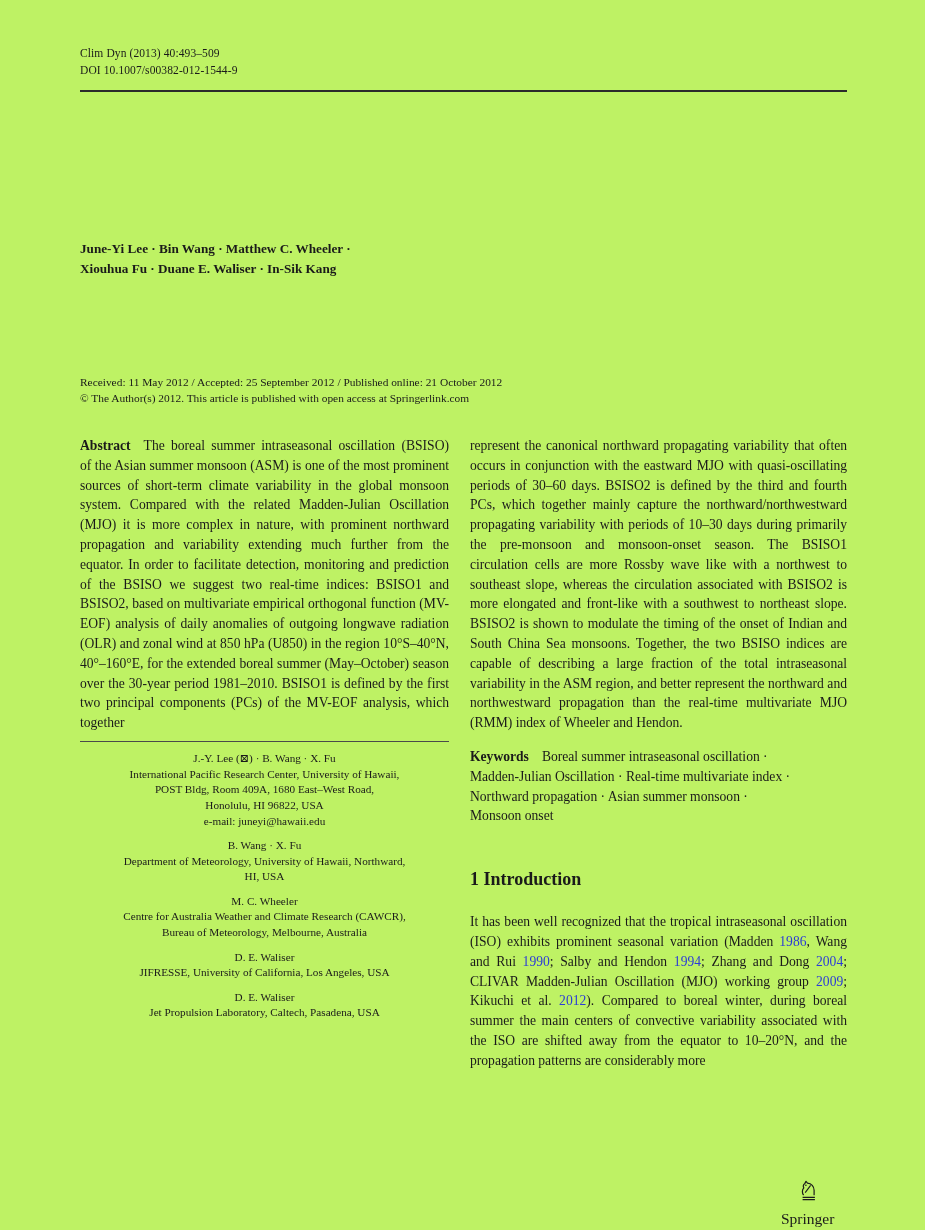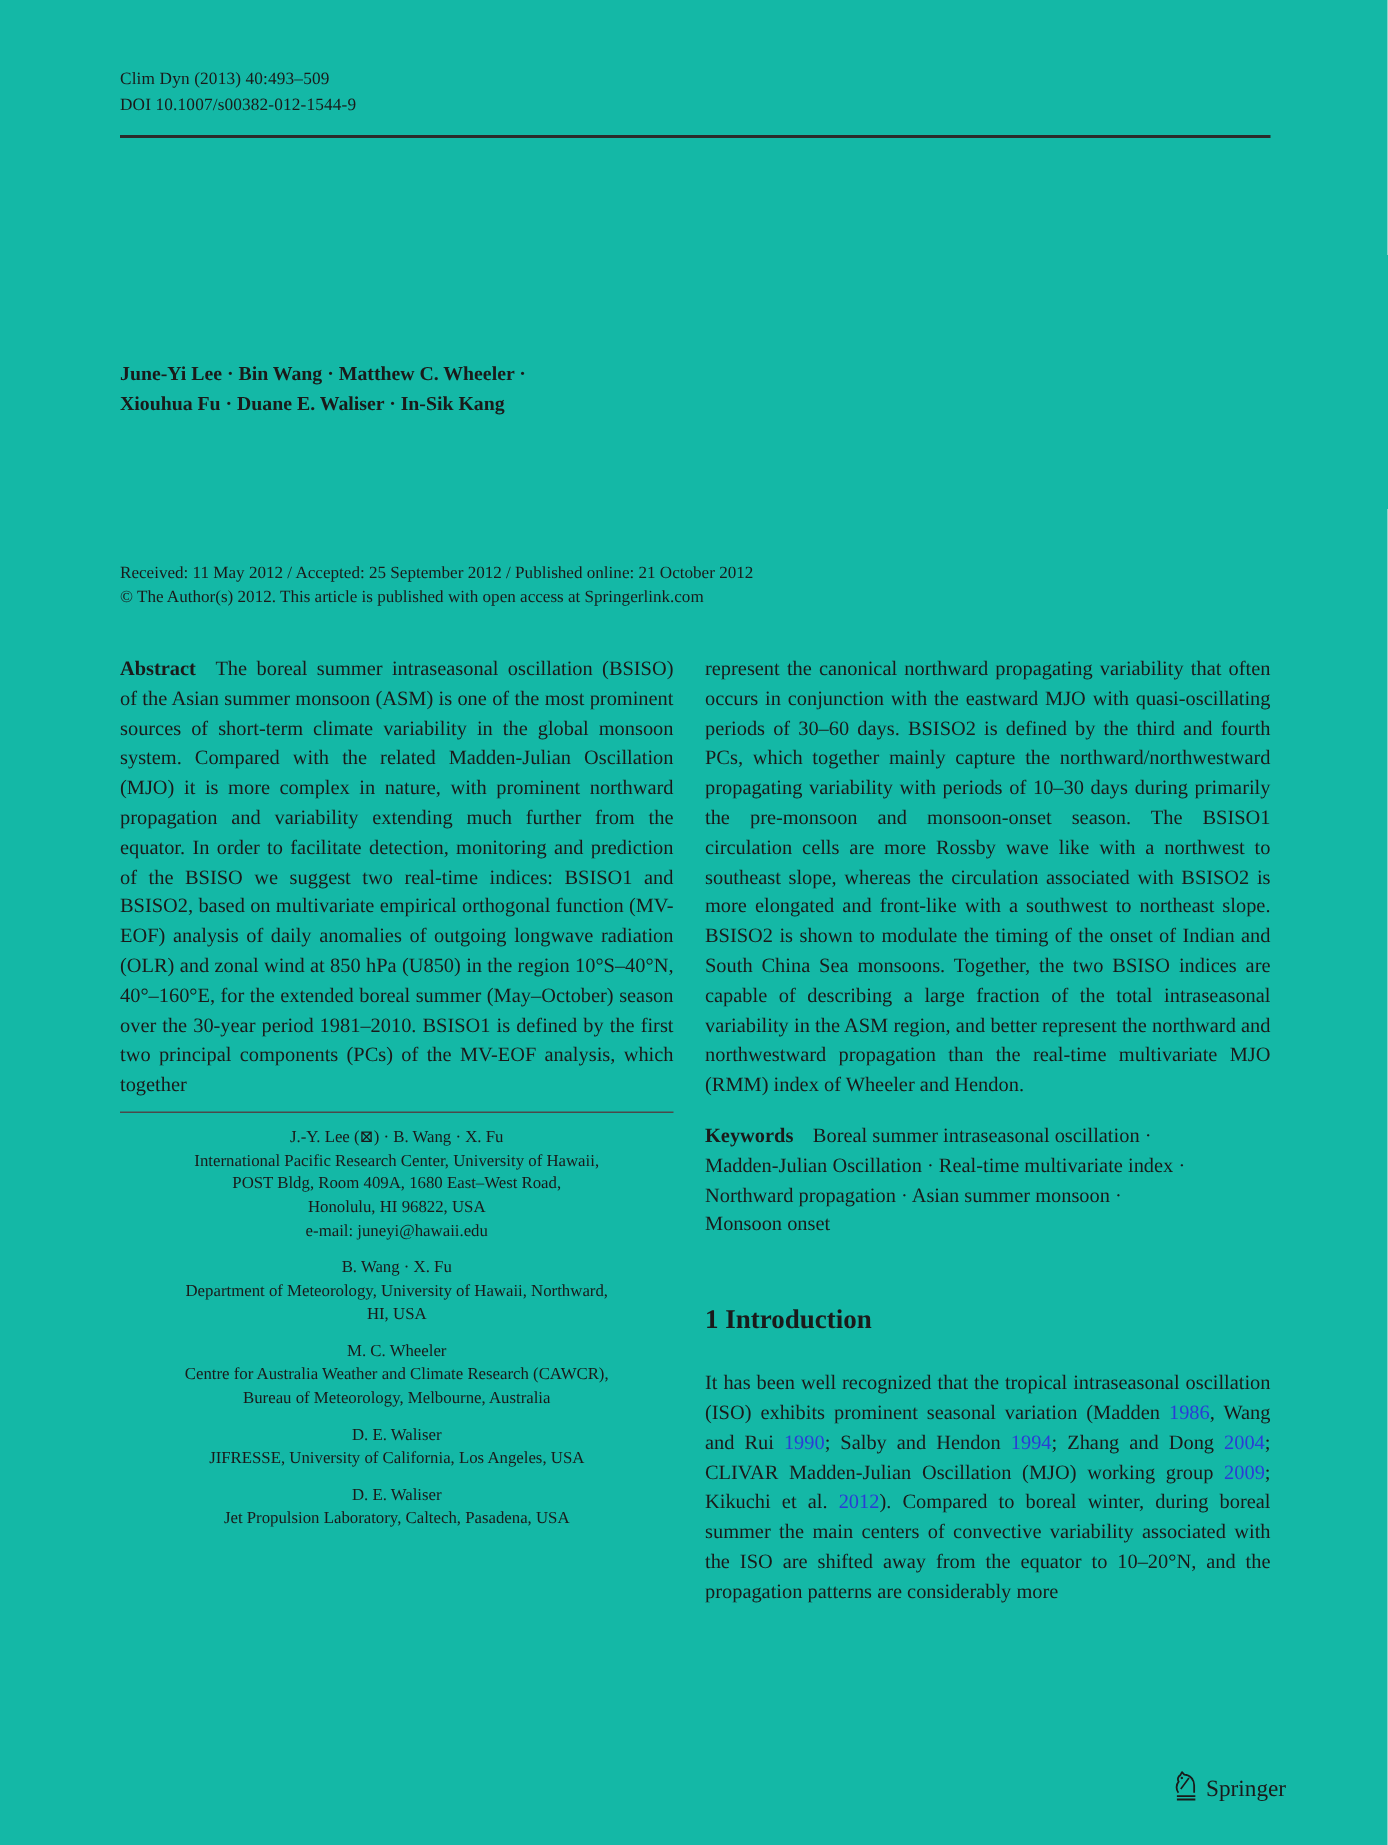--- a/index.html
+++ b/index.html
@@ -2,21 +2,21 @@
 <html style="--link-color: #2b3bd7;"><head>
 <meta charset="utf-8">
 <style>
   * { margin: 0; padding: 0; box-sizing: border-box; }
   html, body { background: #e8e8e8; }
   .page {
     position: relative;
     width: 925px;
     height: 1230px;
     margin: 0 auto;
-    background: #14b8a6;
+    background: #bef264;
     font-family: "Liberation Serif", "DejaVu Serif", serif;
     color: #1a1a1a;
     overflow: hidden;
   }
   .journal-header {
     position: absolute;
     left: 80px; top: 45px;
     font-size: 11.5px;
     line-height: 17px;
     letter-spacing: 0.1px;
@@ -100,20 +100,21 @@
     line-height: 15.6px;
     white-space: pre-line;
     text-align: center;
   }
   .springer-footer {
     position: absolute;
     left: 781px; top: 1180px;
     display: flex;
     align-items: center;
     gap: 5px;
+    flex-direction: column;
   }
   .springer-logo { display: inline-block; }
   .springer-wordmark {
     font-size: 15.5px;
     font-family: "Liberation Serif", "DejaVu Serif", serif;
     color: #1a1a1a;
   }
 </style>
 </head>
 <body>

